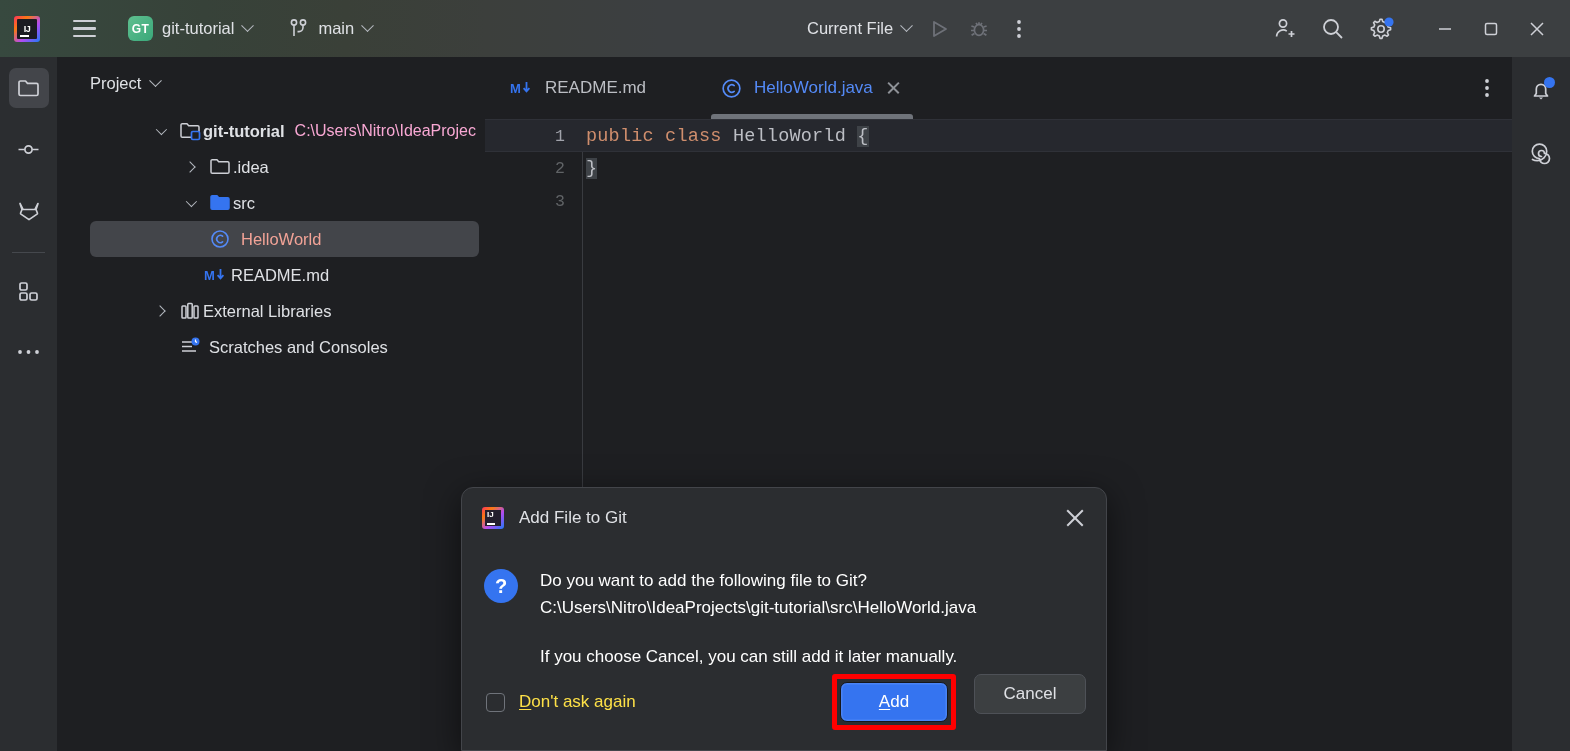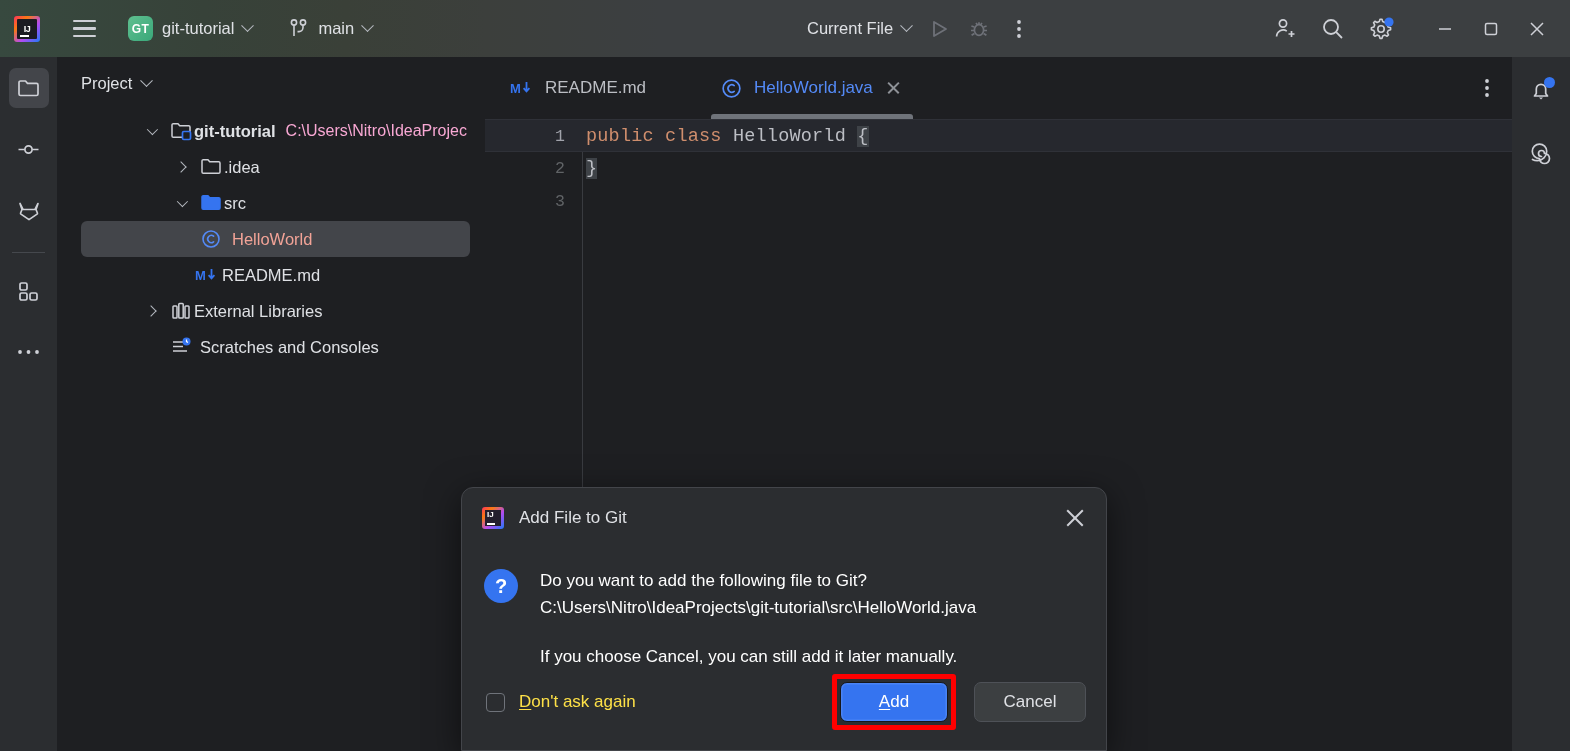--- a/index.html
+++ b/index.html
@@ -68,21 +68,21 @@
     position:absolute; left:0; top:57px; width:57px; height:694px; background:#2b2d30;
     display:flex; flex-direction:column; align-items:center; padding-top: 11px;
   }
   .stripe-btn { width: 40px; height: 40px; border-radius: 7px; display:flex; align-items:center;
     justify-content:center; cursor:pointer; margin-bottom: 21px; }
   .stripe-btn.active { background:#43454a; }
   .stripe-sep { width: 33px; height: 1px; background:#45484d; margin: 1px 0 18px 0; }
 
   
   .project-panel {
-    position:absolute; left:60px; top:57px; width: 428px; height: 694px; background:#1e1f22;
+    position:absolute; left:69px; top:57px; width: 428px; height: 694px; background:#1e1f22;
   }
   .pp-header { height: 52px; display:flex; align-items:center; padding-left: 21px; gap: 10px; cursor:pointer;}
   .pp-title { color:#dfe1e5; font-size: 16.5px; }
   .tree { padding-top: 4px; }
   .tree-row { height: 36px; display:flex; align-items:center; position: relative; cursor:pointer;
     padding-right: 8px; white-space: nowrap; }
   .tree-row.selected { background:#43454a; border-radius: 6px; margin: 0 18px 0 21px; }
   .tw { width: 22px; display:flex; align-items:center; justify-content:center; flex: 0 0 22px;}
   .arrow-r { width:8px; height:8px; border-right:1.8px solid #b4b8bf; border-bottom:1.8px solid #b4b8bf;
     transform: rotate(-45deg); }
@@ -166,21 +166,21 @@
   .dlg-msg .l { color:#ffffff; font-size: 17px; line-height: 27px; white-space:nowrap; }
   .dlg-msg .spacer { height: 22px; }
 
   .dlg-footer { position:absolute; left:0; right:0; bottom: 20px; display:flex; align-items:center;
     padding: 0 20px 0 24px; }
   .cb-wrap { display:flex; align-items:center; gap: 14px; cursor:pointer; }
   .checkbox { width: 19px; height: 19px; border:1.6px solid #6f737a; border-radius: 4px; background:#2b2d30;}
   .cb-label { color:#fde047; font-size: 17px; }
   .cb-label u { text-decoration: underline; text-underline-offset: 2px; }
 
-  .btn-group { margin-left:auto; display:flex; align-items:center; gap: 18px; }
+  .btn-group { margin-left:auto; display:flex; align-items:flex-start; gap: 18px; }
   .annot-box {
     border: 5px solid #ff0000; border-radius: 3px; padding: 3px;
     display:flex; align-items:center; justify-content:center;
   }
   .btn {
     height: 40px; min-width: 112px; padding: 0 20px; border-radius: 7px;
     display:flex; align-items:center; justify-content:center; cursor:pointer;
     font-size: 17px; color:#dfe1e5; border:1px solid #4e5157; background:#3c3f41;
   }
   .btn.primary {

